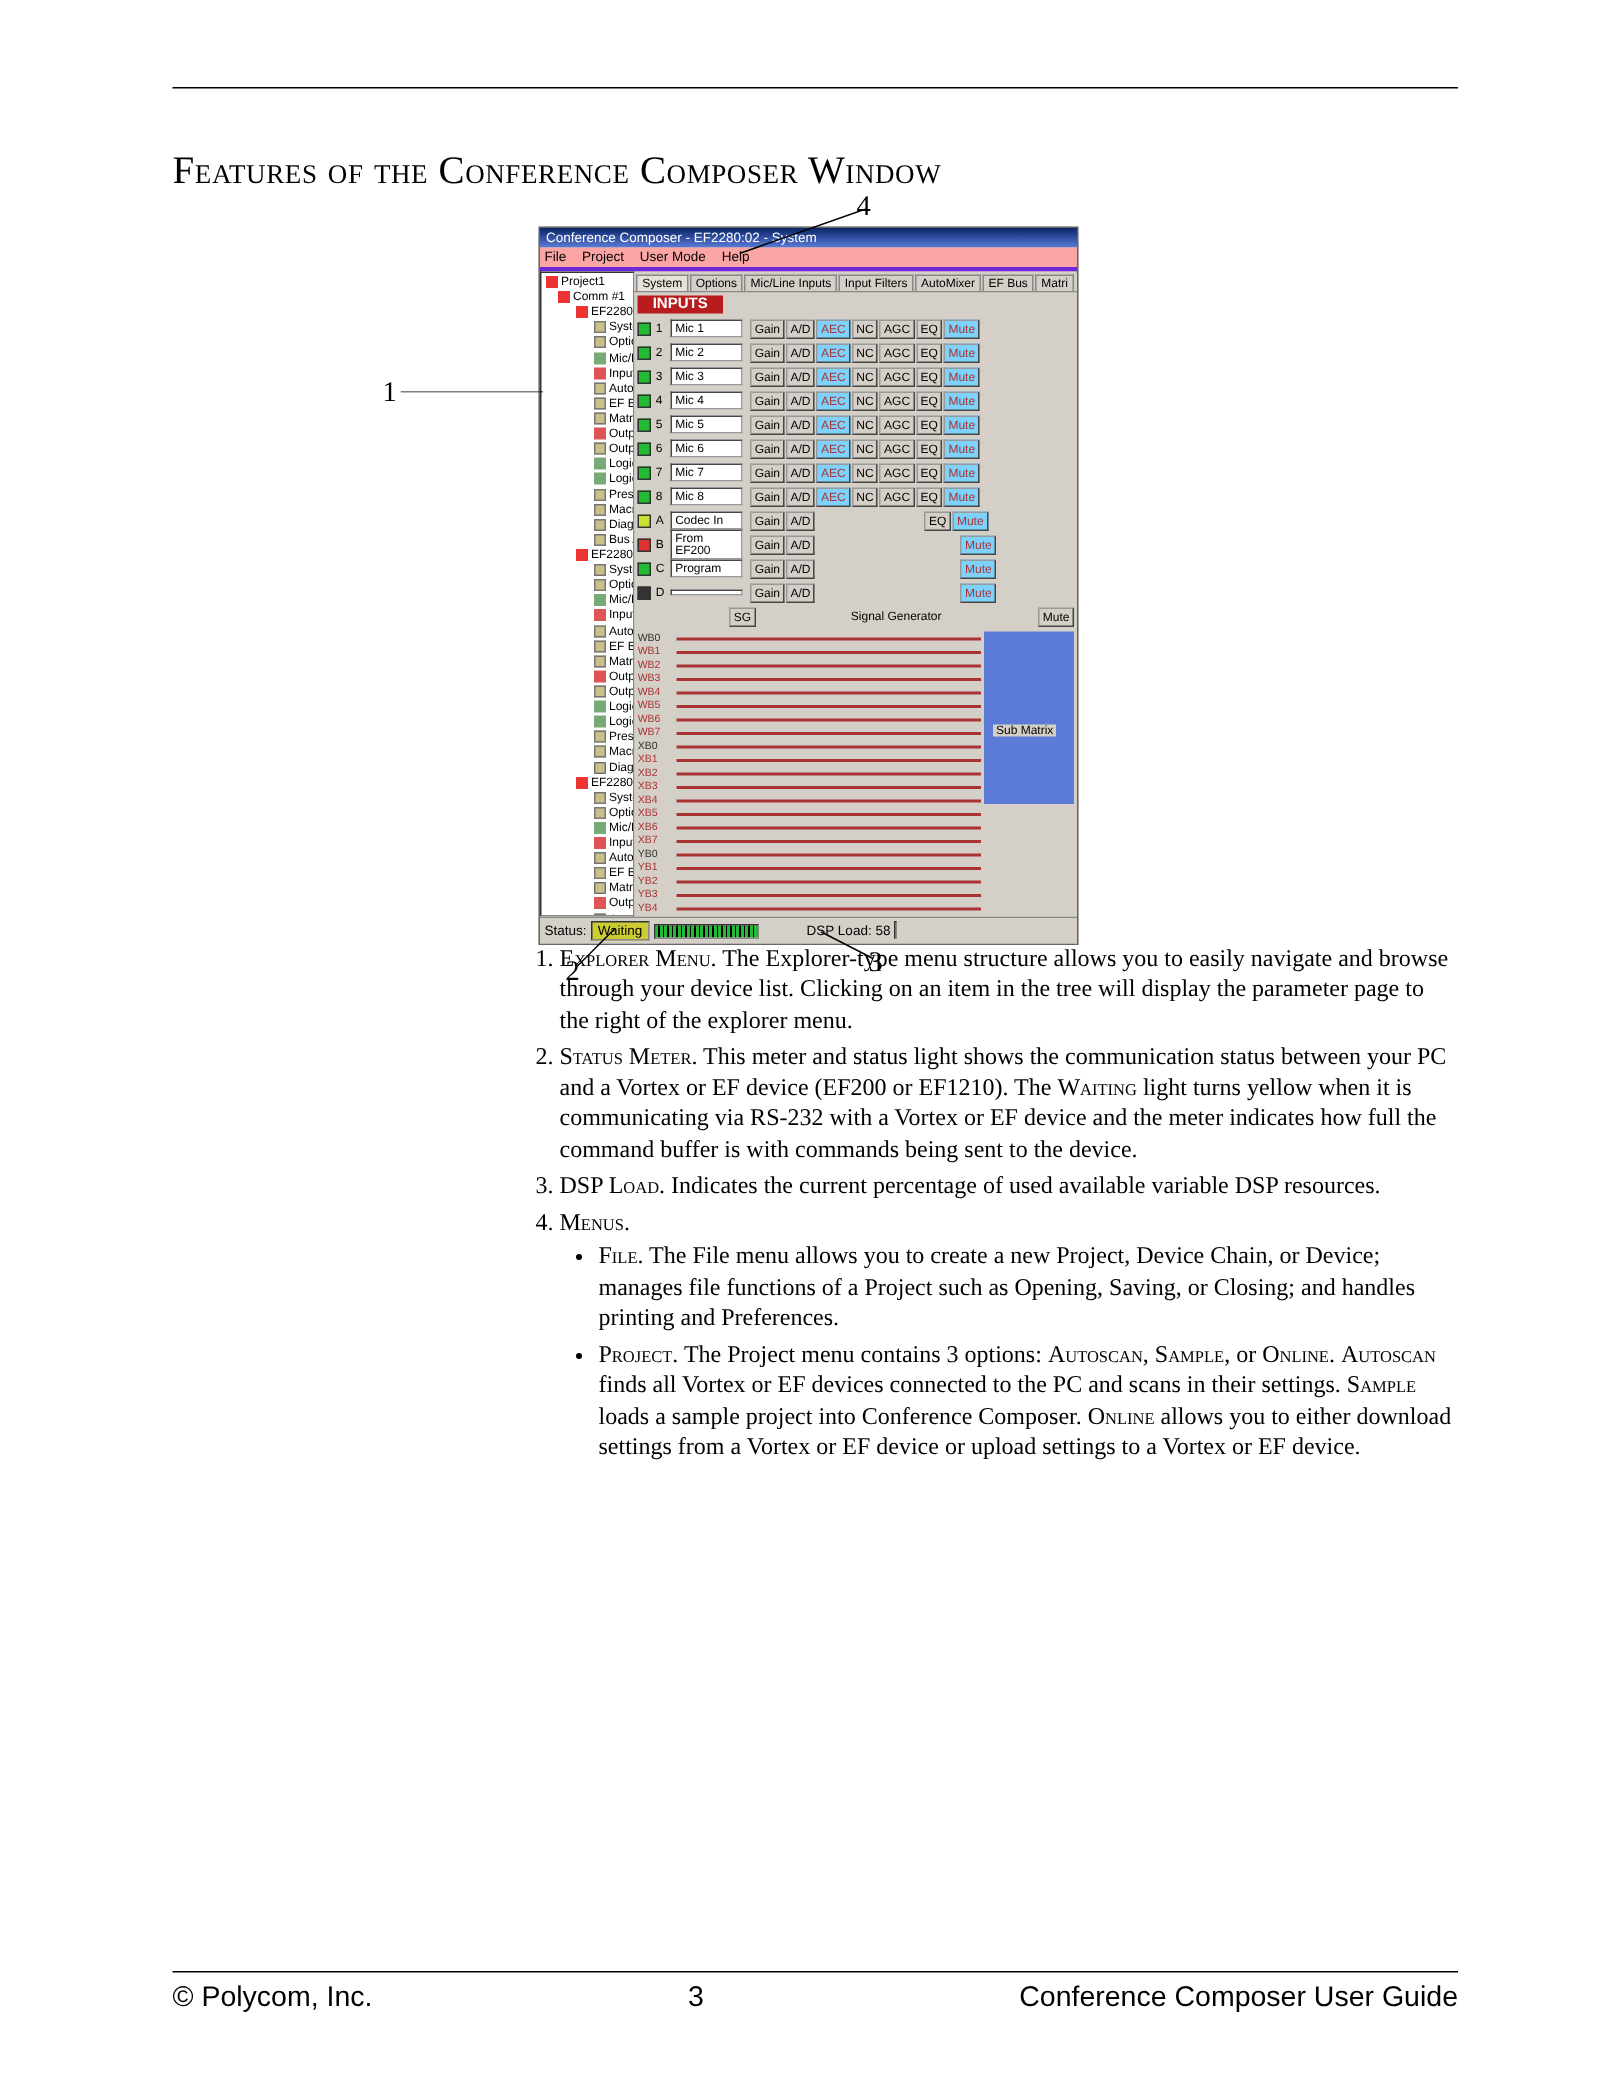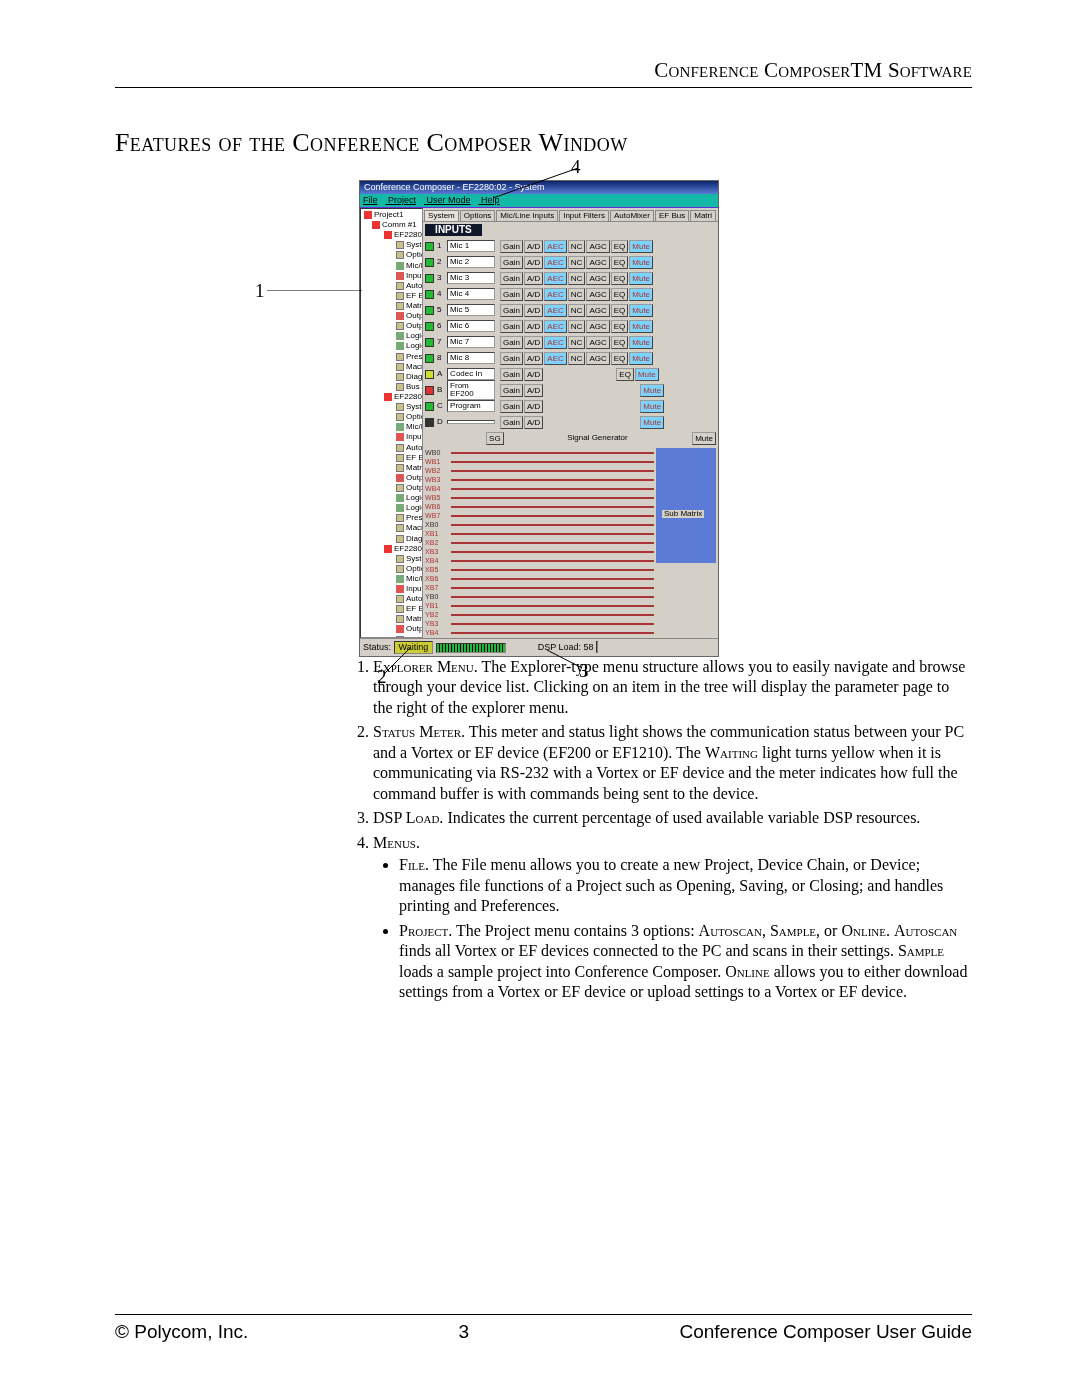--- a/index.html
+++ b/index.html
@@ -52,25 +52,24 @@
     line-height: 1;
     color: #000;
   }
   .titlebar {
     background: linear-gradient(#0a246a, #5a7bd6);
     color: #fff;
     padding: 2px 4px;
     font-size: 9px;
   }
   .menubar {
-    background: #14b8a6;
+    background: #fca5a5;
     padding: 2px 3px;
     font-size: 9px;
-    border-bottom: 1px solid #6d28d9;
-    text-decoration: underline;
+    border-bottom: 3px solid #6d28d9;
   }
   .menubar span { margin-right: 8px; }
   .content { display: flex; height: 430px; }
   .tree {
     width: 100px;
     background: #fff;
     border: 1px inset #888;
     overflow: hidden;
     font-size: 8px;
     padding: 1px;
@@ -105,21 +104,21 @@
     margin-right:1px;
   }
   .tabs span.active { background:#e6e2da; }
   .panel {
     flex:1;
     background:#d4d0c8;
     overflow:hidden;
     padding:2px;
   }
   .inputs-hdr {
-    background:#0f172a; color:#fff;
+    background:#b91c1c; color:#fff;
     display:inline-block;
     padding:1px 10px;
     font-size:10px;
     font-weight:bold;
     margin-bottom:2px;
   }
   .irow {
     display:flex;
     align-items:center;
     height:16px;
@@ -193,21 +192,20 @@
     font-size: 19px;
   }
   .footer-hr { border:none; border-top:1px solid #000; margin-bottom:6px; }
   .footer-row { display:flex; justify-content:space-between; }
   .center { text-align:center; flex:1; }
 </style>
 </head>
 <body>
 
 <div class="page">
-  <div class="header-right">Conference ComposerTM Software</div>
   <hr class="hr">
 
   <div class="section-title">Features of the Conference Composer Window</div>
 
   <div class="shot-wrap">
 
     <div class="callout" style="left:246px; top:-24px;">
       <span>4</span>
       <svg width="90" height="34" style="left:-78px;top:12px;">
           <line x1="85" y1="0" x2="0" y2="30" stroke="#000"></line>

